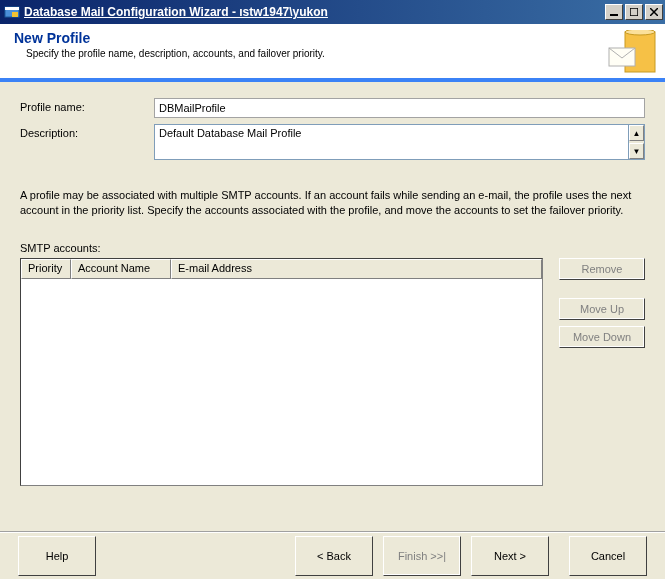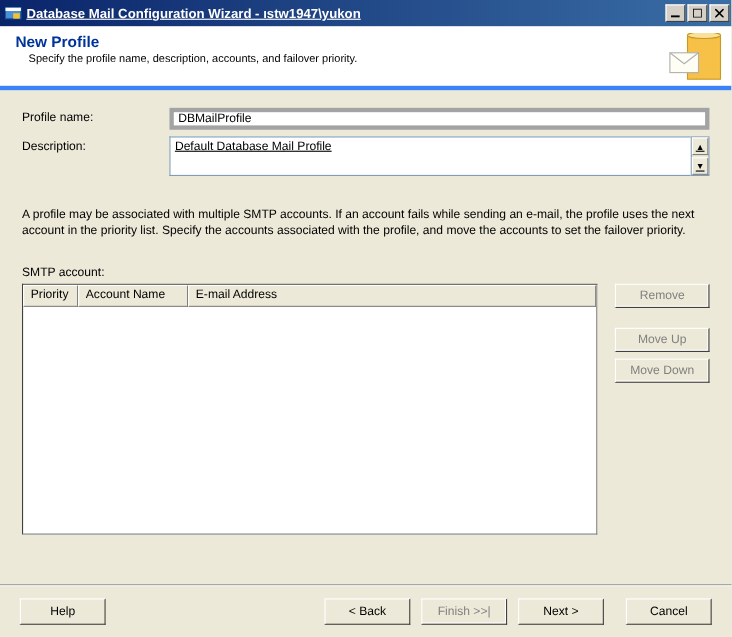--- a/index.html
+++ b/index.html
@@ -91,30 +91,29 @@
     margin-bottom: 6px;
     gap: 16px;
   }
   .field-row .label {
     width: 118px;
     padding-top: 3px;
   }
   .text-input {
     flex: 1;
     height: 20px;
-    border: 4px solid #a3a3a3;
+    border: 1px solid #a3a3a3;
     background: #fff;
     font-family: inherit;
     font-size: 11px;
     padding: 2px 4px;
   }
   .textarea-wrap {
     flex: 1;
     display: flex;
-    text-decoration: underline;
   }
   .textarea {
     flex: 1;
     height: 36px;
     border: 1px solid #7f9db9;
     border-right: none;
     background: #fff;
     font-family: inherit;
     font-size: 11px;
     padding: 2px 4px;
@@ -206,21 +205,21 @@
     right: 0;
     height: 48px;
     border-top: 1px solid #a0a0a0;
     box-shadow: inset 0 1px 0 #fff;
     padding: 0 18px;
     display: flex;
     align-items: center;
     gap: 10px;
     background:#ece9d8;
   }
-  .footer .wiz-btn { width: 78px; height:24px; }
+  .footer .wiz-btn { width: 78px; height:40px; }
   .footer .flex-spacer { flex: 1; }
 </style>
 </head>
 <body>
 
 <div class="titlebar">
   <span class="app-icon">
     <svg width="16" height="16" viewBox="0 0 16 16">
       <rect x="1" y="3" width="14" height="10" fill="#4a90d9" stroke="#1a5a9a"></rect>
       <rect x="1" y="3" width="14" height="3" fill="#fff"></rect>
@@ -276,21 +275,21 @@
       <textarea class="textarea" style="">Default Database Mail Profile</textarea>
       <div class="textarea-scroll">
         <div class="scroll-btn">▲</div>
         <div class="scroll-btn">▼</div>
       </div>
     </div>
   </div>
 
   <div class="info-text">A profile may be associated with multiple SMTP accounts. If an account fails while sending an e-mail, the profile uses the next account in the priority list. Specify the accounts associated with the profile, and move the accounts to set the failover priority.</div>
 
-  <div class="accounts-label">SMTP account:</div>
+  <div class="accounts-label">SMTP accounts:</div>
 
   <div class="accounts-row">
     <div class="accounts-table-wrap">
       <div class="accounts-header">
         <div class="col-header col-priority">Priority</div>
         <div class="col-header col-account">Account Name</div>
         <div class="col-header col-email">E-mail Address</div>
       </div>
     </div>
     <div class="accounts-buttons">

